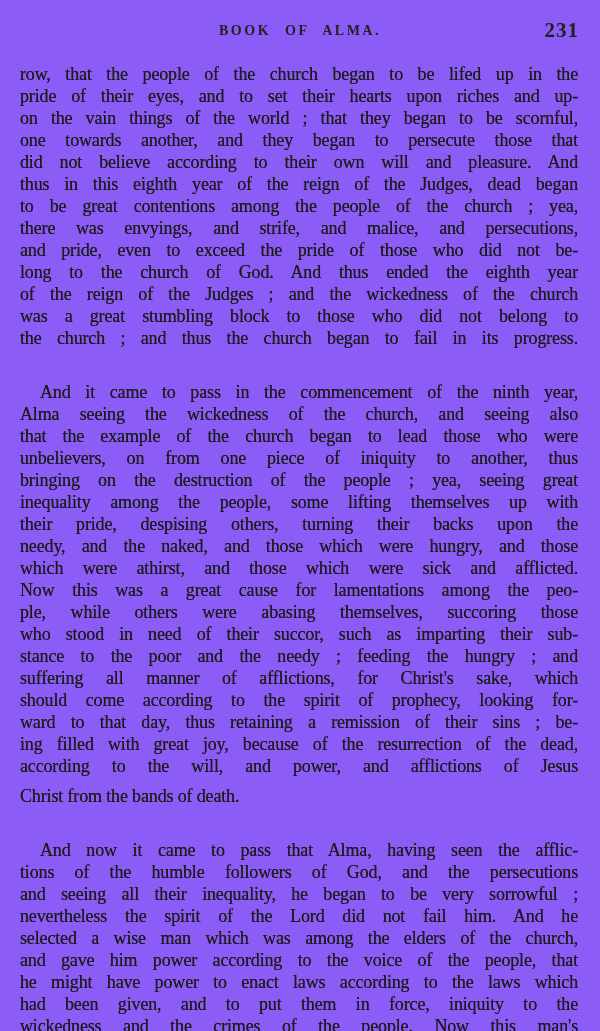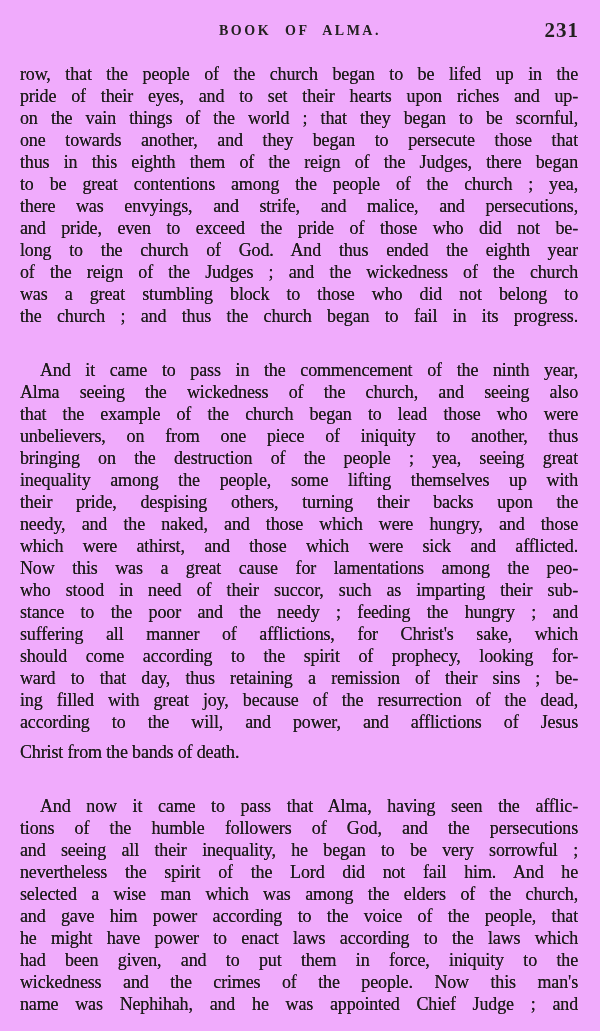--- a/index.html
+++ b/index.html
@@ -1,20 +1,20 @@
 <!DOCTYPE html>
 <html><head>
 <meta charset="utf-8">
 <style>
   html, body { margin: 0; padding: 0; background: #ffffff; }
   .page {
     position: relative;
     width: 600px;
     height: 1031px;
-    background: #f0abfc;
+    background: #8b5cf6;
     font-family: "Liberation Serif", serif;
     color: #1d1c1a;
     overflow: hidden;
   }
   .header {
     position: absolute;
     top: 23px;
     left: 20px;
     right: 20px;
     height: 22px;
@@ -62,38 +62,40 @@
 <div class="page">
   <div class="header">
     <span class="running-head">BOOK OF ALMA.</span>
     <span class="page-number">231</span>
   </div>
   <div class="page-body">
       <div class="text-line">row, that the people of the church began to be lifed up in the</div>
       <div class="text-line">pride of their eyes, and to set their hearts upon riches and up-</div>
       <div class="text-line">on the vain things of the world ; that they began to be scornful,</div>
       <div class="text-line">one towards another, and they began to persecute those that</div>
-      <div class="text-line">thus in this eighth them of the reign of the Judges, there began</div>
+      <div class="text-line">did not believe according to their own will and pleasure. And</div>
+      <div class="text-line">thus in this eighth year of the reign of the Judges, dead began</div>
       <div class="text-line">to be great contentions among the people of the church ; yea,</div>
       <div class="text-line">there was envyings, and strife, and malice, and persecutions,</div>
       <div class="text-line">and pride, even to exceed the pride of those who did not be-</div>
       <div class="text-line">long to the church of God. And thus ended the eighth year</div>
       <div class="text-line">of the reign of the Judges ; and the wickedness of the church</div>
       <div class="text-line">was a great stumbling block to those who did not belong to</div>
       <div class="text-line">the church ; and thus the church began to fail in its progress.</div>
       <div class="text-line indent">And it came to pass in the commencement of the ninth year,</div>
       <div class="text-line">Alma seeing the wickedness of the church, and seeing also</div>
       <div class="text-line">that the example of the church began to lead those who were</div>
       <div class="text-line">unbelievers, on from one piece of iniquity to another, thus</div>
       <div class="text-line">bringing on the destruction of the people ; yea, seeing great</div>
       <div class="text-line">inequality among the people, some lifting themselves up with</div>
       <div class="text-line">their pride, despising others, turning their backs upon the</div>
       <div class="text-line">needy, and the naked, and those which were hungry, and those</div>
       <div class="text-line">which were athirst, and those which were sick and afflicted.</div>
       <div class="text-line">Now this was a great cause for lamentations among the peo-</div>
+      <div class="text-line">ple, while others were abasing themselves, succoring those</div>
       <div class="text-line">who stood in need of their succor, such as imparting their sub-</div>
       <div class="text-line">stance to the poor and the needy ; feeding the hungry ; and</div>
       <div class="text-line">suffering all manner of afflictions, for Christ's sake, which</div>
       <div class="text-line">should come according to the spirit of prophecy, looking for-</div>
       <div class="text-line">ward to that day, thus retaining a remission of their sins ; be-</div>
       <div class="text-line">ing filled with great joy, because of the resurrection of the dead,</div>
       <div class="text-line">according to the will, and power, and afflictions of Jesus</div>
       <div class="text-line short">Christ from the bands of death.</div>
       <div class="text-line indent">And now it came to pass that Alma, having seen the afflic-</div>
       <div class="text-line">tions of the humble followers of God, and the persecutions</div>

